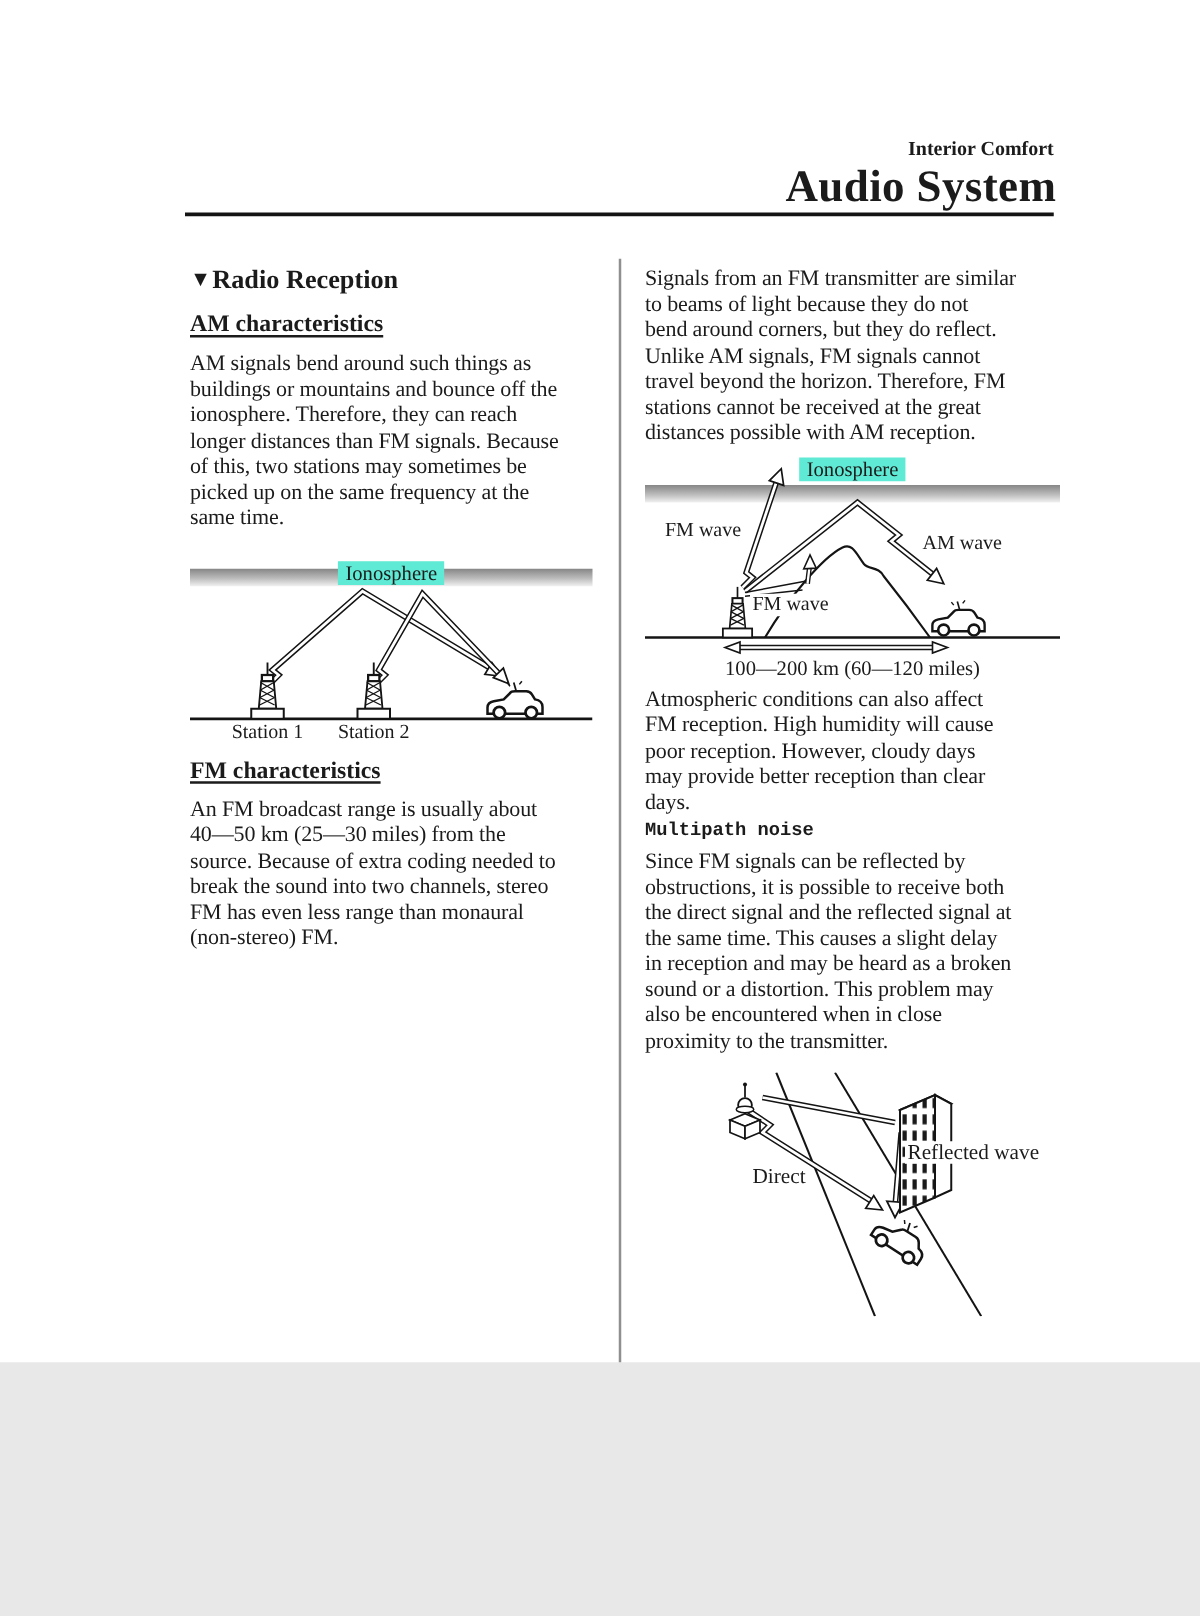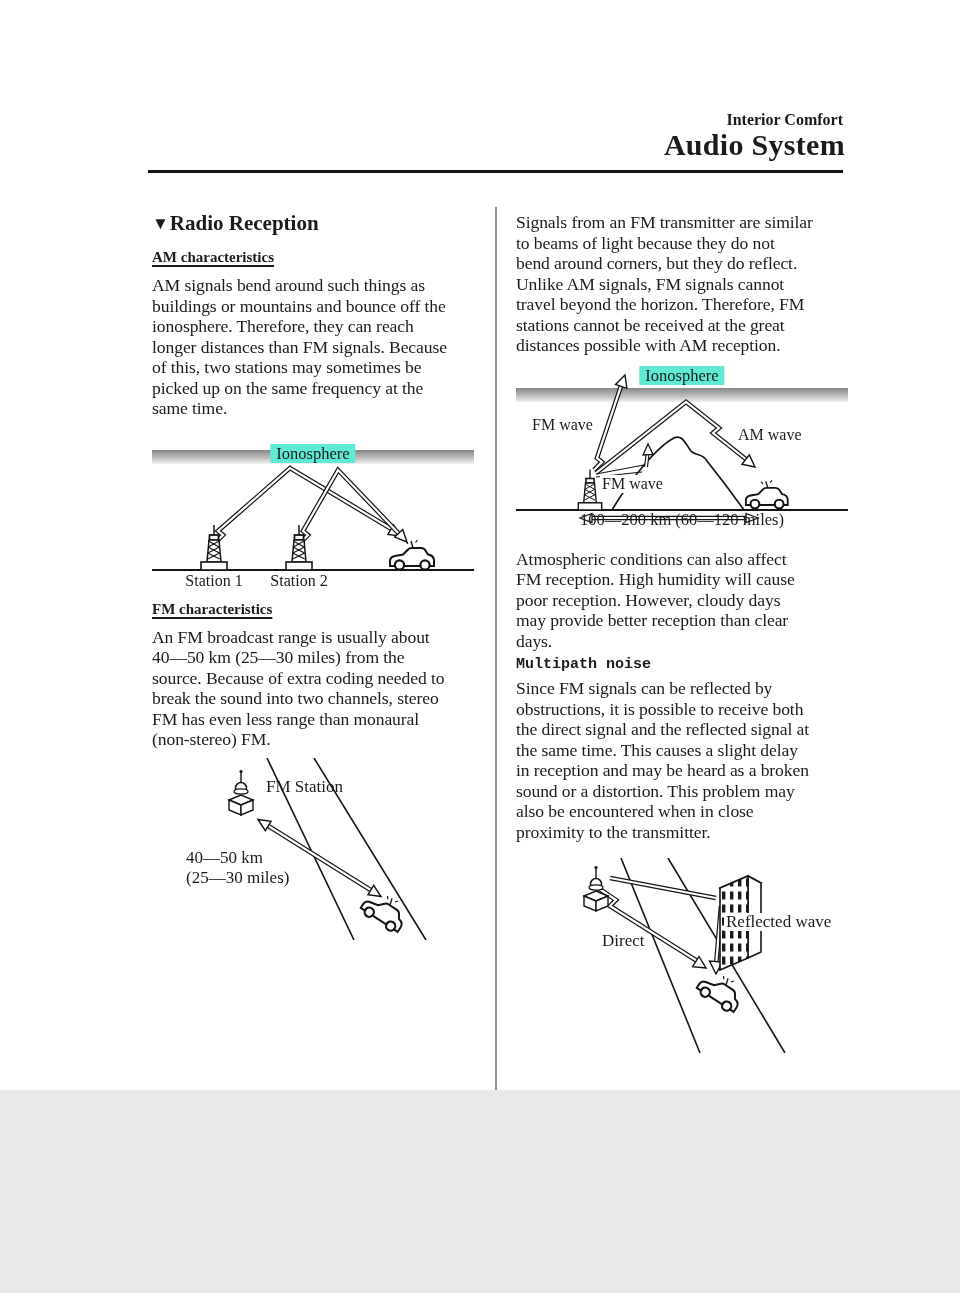--- a/index.html
+++ b/index.html
@@ -3,48 +3,48 @@
 <meta charset="utf-8">
 <style>
   html,body{margin:0;padding:0;background:#e8e8e8;}
   .page{
     position:relative; width:960px; height:1090px; margin:0 auto;
     background:#ffffff; overflow:hidden;
     font-family:"Liberation Serif", serif; color:#1b1b1b;
   }
   
   .hdr-section{position:absolute; top:111px; right:117px; font-size:16px; font-weight:bold;}
-  .hdr-title{position:absolute; top:128px; right:115px; font-size:30px; font-weight:bold; letter-spacing:0.3px;}
+  .hdr-title{position:absolute; top:128px; right:115px; font-size:36px; font-weight:bold; letter-spacing:0.3px;}
   .hdr-rule{position:absolute; top:170px; left:148px; width:695px; height:3px; background:#141414;}
   
   .col{position:absolute; top:205px;}
   .col-left{left:152px; width:322px;}
   .col-right{left:516px; width:332px;}
   .v-divider{position:absolute; left:495px; top:207px; width:2px; height:941px; background:#8f8f8f;}
   h2.section{margin:6px 0 0 0; font-size:21px; font-weight:bold;}
   h2.section .marker{font-size:17px; margin-right:1px; position:relative; top:-1px;}
-  h3.sub{margin:13px 0 0 0; font-size:15px; font-weight:bold;
+  h3.sub{margin:13px 0 0 0; font-size:19px; font-weight:bold;
          text-decoration:underline; text-decoration-thickness:1.5px; text-underline-offset:3px;}
   h4.plain{margin:5px 0 0 0; font-size:15px; font-weight:bold;font-family:Liberation Mono, monospace;}
   p.body{margin:9px 0 0 0; font-size:17.6px; line-height:20.5px; letter-spacing:-0.1px; white-space:pre-line;}
   
   figure{margin:0; position:relative;}
   figure svg{position:absolute; left:0; top:0;}
   .fig-label{position:absolute; font-size:16px; line-height:18px; white-space:pre-line; color:#1b1b1b;}
   .iono-bar{position:absolute; left:0; right:0; height:14px;
             background:linear-gradient(to bottom,#868686,#bcbcbc 55%,#f1f1f1);}
   .iono-label{position:absolute; left:50%; transform:translateX(-50%); top:-4px;
               background:#5eead4; padding:0 6px; font-size:16.5px; line-height:19px;}
   .fig-am{width:322px; height:140px; margin-top:29px;}
   .fig-am .iono-bar{top:2px;}
   .fig-fmrange{width:300px; height:182px; margin-top:8px; margin-left:22px;}
   .fig-wave{width:332px; height:170px; margin-top:14px;}
   .fig-wave .iono-bar{top:18px;}
   .fig-multi{width:310px; height:195px; margin-top:16px; margin-left:22px;}
-  .dist-center{position:absolute; left:0; right:0; top:140px; text-align:center; font-size:16.5px;}
+  .dist-center{position:absolute; left:0; right:0; top:155px; text-align:center; font-size:16.5px;}
   .lbl-bg{background:#fff; padding:0 2px;}
   
   .page-number{position:absolute; left:800px; top:1160px; font-size:21px; font-weight:bold;}
   .watermark{position:absolute; left:677px; top:1310px; font-size:27px; color:#ec4899;
              font-family:"Liberation Sans", sans-serif; letter-spacing:0.5px;}
   .defs-holder{position:absolute; width:0; height:0; overflow:hidden;}
 </style>
 </head>
 <body>
 
@@ -137,37 +137,20 @@
     </figure>
 
     <h3 class="sub">FM characteristics</h3>
     <p class="body">An FM broadcast range is usually about
 40—50 km (25—30 miles) from the
 source. Because of extra coding needed to
 break the sound into two channels, stereo
 FM has even less range than monaural
 (non-stereo) FM.</p>
 
-    <figure class="fig-fmrange">
-      <svg width="300" height="182" viewBox="0 0 300 182" xmlns="http://www.w3.org/2000/svg">
-        <line x1="93" y1="0" x2="180" y2="182" stroke="#141414" stroke-width="1.6"></line>
-        <line x1="140" y1="0" x2="252" y2="182" stroke="#141414" stroke-width="1.6"></line>
-        <g>
-          <path d="M88,64 L203,136" fill="none" stroke="#141414" stroke-width="4.6"></path>
-          <path d="M88,64 L203,136" fill="none" stroke="#ffffff" stroke-width="2.2"></path>
-          <polygon points="84,61.5 91.3,72.6 97.1,63.2" fill="#fff" stroke="#141414" stroke-width="1.4"></polygon>
-          <polygon points="207,138.5 193.9,136.8 199.7,127.4" fill="#fff" stroke="#141414" stroke-width="1.4"></polygon>
-        </g>
-        <use href="#station-3d" transform="translate(54,12)"></use>
-        <use href="#car-side" transform="translate(196,132) rotate(33)"></use>
-      </svg>
-      <span class="fig-label" style="left:92px; top:20px; font-size:17px;">FM Station</span>
-      <span class="fig-label" style="left:12px; top:90px; font-size:17px; line-height:20px;">40—50 km
-(25—30 miles)</span>
-    </figure>
   </div>
 
   <div class="col col-right">
 
     <p class="body" style="margin-top:7px;">Signals from an FM transmitter are similar
 to beams of light because they do not
 bend around corners, but they do reflect.
 Unlike AM signals, FM signals cannot
 travel beyond the horizon. Therefore, FM
 stations cannot be received at the great

